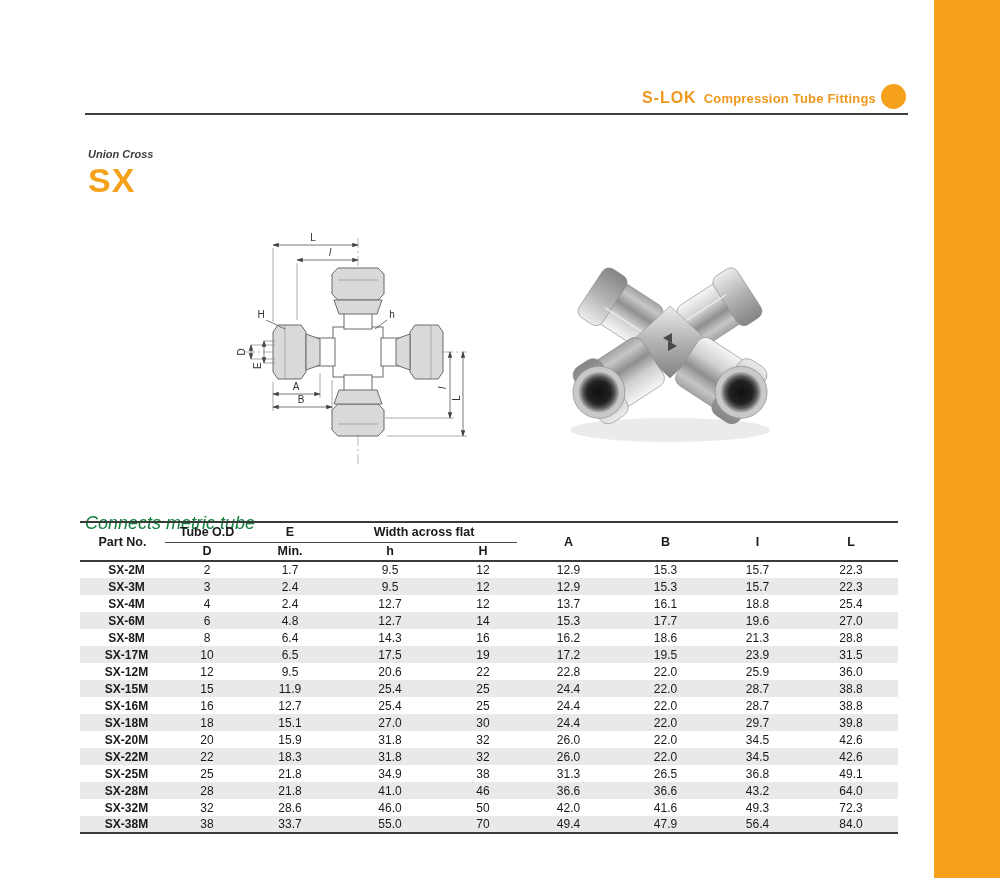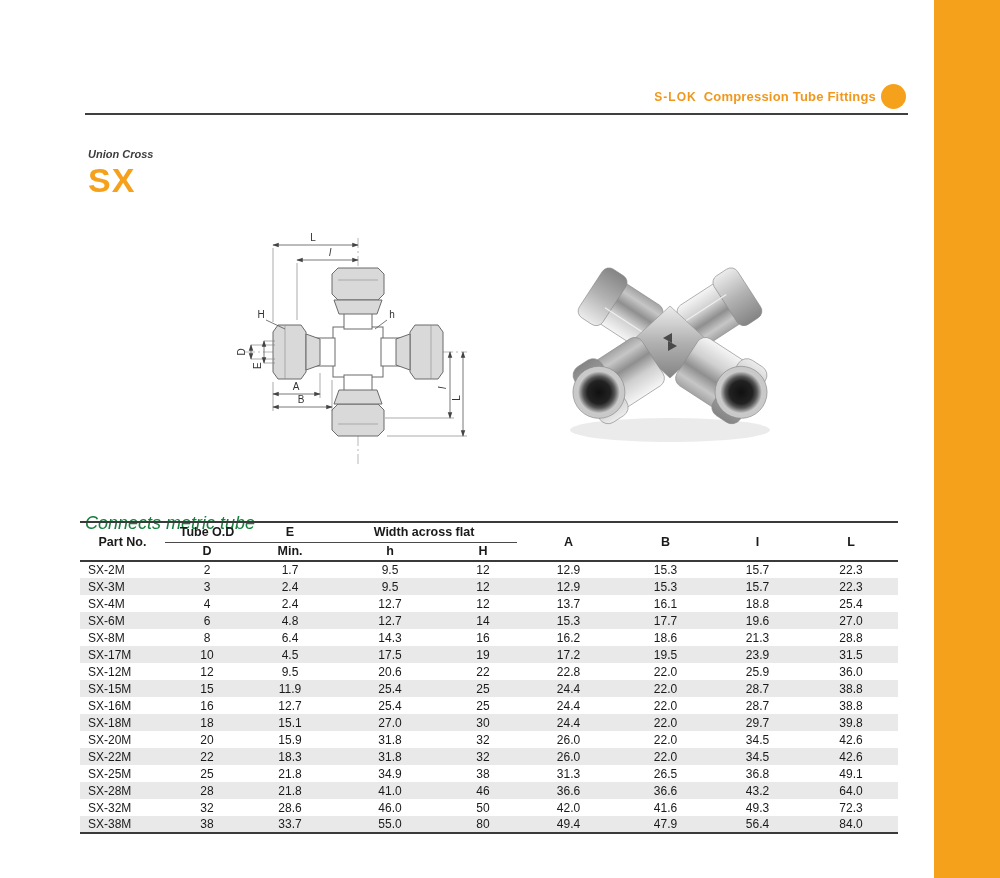--- a/index.html
+++ b/index.html
@@ -2,21 +2,21 @@
 <html style="--accent_orange: #F5A11B; --header_orange: #F0981E; --rule_dark: #3F3F3F; --row_shade: #E9E9E9;"><head>
 <meta charset="utf-8">
 <style>
   html,body{margin:0;padding:0;}
   body{
     width:1000px;height:878px;position:relative;background:#fff;
     font-family:"Liberation Sans", sans-serif;overflow:hidden;color:#222;
   }
   .orange-band{position:absolute;left:934px;top:0;width:66px;height:878px;background:var(--accent_orange,#F5A11B);}
   .page-header-text{position:absolute;top:89px;left:0;width:876px;text-align:right;color:var(--header_orange,#F0981E);font-size:13px;font-weight:bold;letter-spacing:.2px;}
-  .brand{font-size:12px;letter-spacing:1px;margin-right:7px;}
+  .brand{font-size:16px;letter-spacing:1px;margin-right:7px;}
   .header-dot{position:absolute;left:881px;top:84px;width:25px;height:25px;border-radius:50%;background:var(--accent_orange,#F5A11B);}
   .header-rule{position:absolute;left:85px;top:113px;width:823px;height:2px;background:var(--rule_dark,#3f3f3f);}
 
   .title-block{position:absolute;left:88px;top:148px;}
   .subtitle{font-size:11px;font-weight:bold;font-style:italic;color:#3c3c3c;}
   .series{font-size:34px;font-weight:bold;color:var(--accent_orange,#F5A11B);letter-spacing:1px;line-height:1;margin-top:3px;}
 
   svg.drawing{position:absolute;left:235px;top:228px;width:275px;height:245px;}
   svg.photo{position:absolute;left:535px;top:250px;width:270px;height:200px;}
 
@@ -31,21 +31,21 @@
 
   .section-heading{position:absolute;left:85px;top:513px;font-size:18px;font-style:italic;color:#15803d;}
 
   table.spec{position:absolute;left:80px;top:521px;width:818px;border-collapse:collapse;table-layout:fixed;
     font-size:12px;color:#1a1a1a;border-top:2px solid #3a3a3a;border-bottom:2px solid #3a3a3a;}
   table.spec th{font-weight:bold;padding:0;font-size:12.5px;}
   table.spec thead tr.r1{height:20px;}
   table.spec thead tr.r2{height:19px;}
   table.spec tbody tr{height:17px;}
   table.spec td{text-align:center;padding:0;}
-  table.spec td.part{text-align:left;padding-left:8px;}
+  table.spec td.part{text-align:center;padding-left:8px;font-weight:bold;}
   .grp{border-bottom:1.5px solid #4a4a4a;}
   .hb{border-bottom:2px solid #3a3a3a;}
   table.spec tbody tr:nth-child(even){background:var(--row_shade,#e9e9e9);}
 </style>
 </head>
 <body>
 
 <div class="orange-band"></div>
 
 <div class="page-header-text"><span class="brand">S-LOK</span><span>Compression Tube Fittings</span></div>
@@ -285,21 +285,21 @@
         <td>14.3</td>
         <td>16</td>
         <td>16.2</td>
         <td>18.6</td>
         <td>21.3</td>
         <td>28.8</td>
       </tr>
     <tr>
         <td class="part">SX-17M</td>
         <td>10</td>
-        <td>4.5</td>
+        <td>6.5</td>
         <td>17.5</td>
         <td>19</td>
         <td>17.2</td>
         <td>19.5</td>
         <td>23.9</td>
         <td>31.5</td>
       </tr>
     <tr>
         <td class="part">SX-12M</td>
         <td>12</td>
@@ -397,20 +397,20 @@
         <td>42.0</td>
         <td>41.6</td>
         <td>49.3</td>
         <td>72.3</td>
       </tr>
     <tr>
         <td class="part">SX-38M</td>
         <td>38</td>
         <td>33.7</td>
         <td>55.0</td>
-        <td>80</td>
+        <td>70</td>
         <td>49.4</td>
         <td>47.9</td>
         <td>56.4</td>
         <td>84.0</td>
       </tr>
   </tbody>
 </table>
 
 </body></html>

